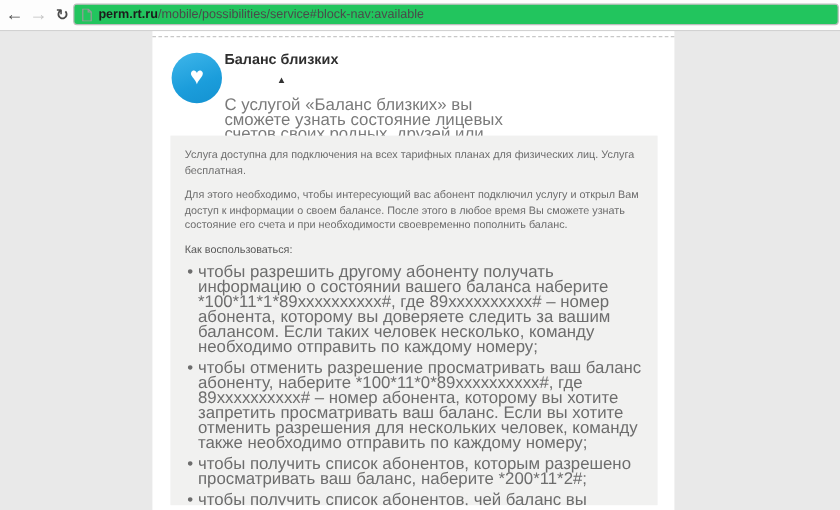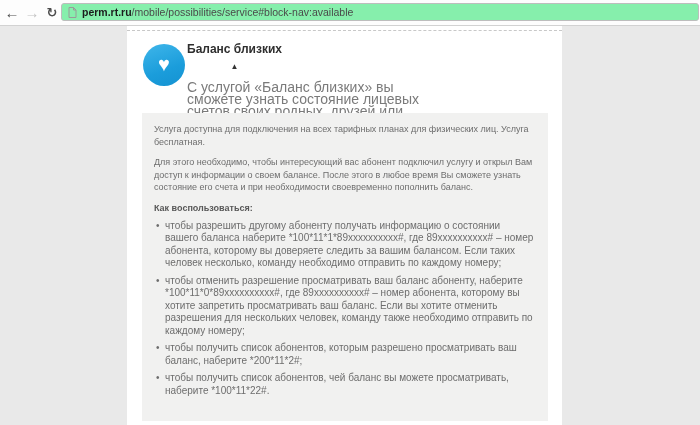--- a/index.html
+++ b/index.html
@@ -21,21 +21,21 @@
     position: absolute; top: 0; height: 25px; width: 20px;
     display: flex; align-items: center; justify-content: center;
     font-size: 15px; font-weight: bold; color: #4d4d4d; cursor: pointer;
     user-select: none; line-height: 1;
   }
   .nav-back    { left: 2px; }
   .nav-forward { left: 22px; color: #c3c3c3; }
   .nav-refresh { left: 42px; font-size: 13px; }
   .omnibox {
     position: absolute; left: 61px; right: 1px; top: 3px; height: 18px;
-    background: #86efac; border: 1px solid #bdbdbd; border-radius: 3px;
+    background: #22c55e; border: 1px solid #bdbdbd; border-radius: 3px;
     display: flex; align-items: center; padding: 0 6px; gap: 5px;
   }
   .page-icon { flex: 0 0 auto; display: block; }
   .url-text { font-size: 10.5px; white-space: nowrap; overflow: hidden; letter-spacing: 0; }
   .url-domain { color: #1c1c1c; font-weight: 700; }
   .url-path { color: #4a4a4a; }
 
   
   .content-block {
     position: absolute; left: 127px; top: 26px; width: 435px; bottom: 0;
@@ -68,26 +68,26 @@
 
   .panel {
     position: absolute; left: 15px; top: 87px; width: 406px; height: 308px;
     background: #f1f1f0; padding: 10px 12px 0 12px; overflow: hidden;
   }
   .panel p.detail-para {
     margin: 0 0 8px 0; font-size: 9px; line-height: 12.5px; color: #6d6d6d;
   }
   .how-to {
     margin: 0 0 6px 0; font-size: 9px; line-height: 12px;
-    font-weight: 700; color: #585858;
+    font-weight: 400; color: #585858;
   }
   .panel ul { margin: 0; padding: 0; list-style: none; }
   .panel li {
     position: relative; padding-left: 11px; margin-bottom: 5px;
-    font-size: 10px; line-height: 12.5px; color: #6d6d6d;
+    font-size: 14px; line-height: 12.5px; color: #6d6d6d;
   }
   .panel li::before {
     content: "\2022"; position: absolute; left: 2px; top: 0; color: #6d6d6d;
   }
 </style>
 </head>
 <body>
 
 <div class="viewport">
 

